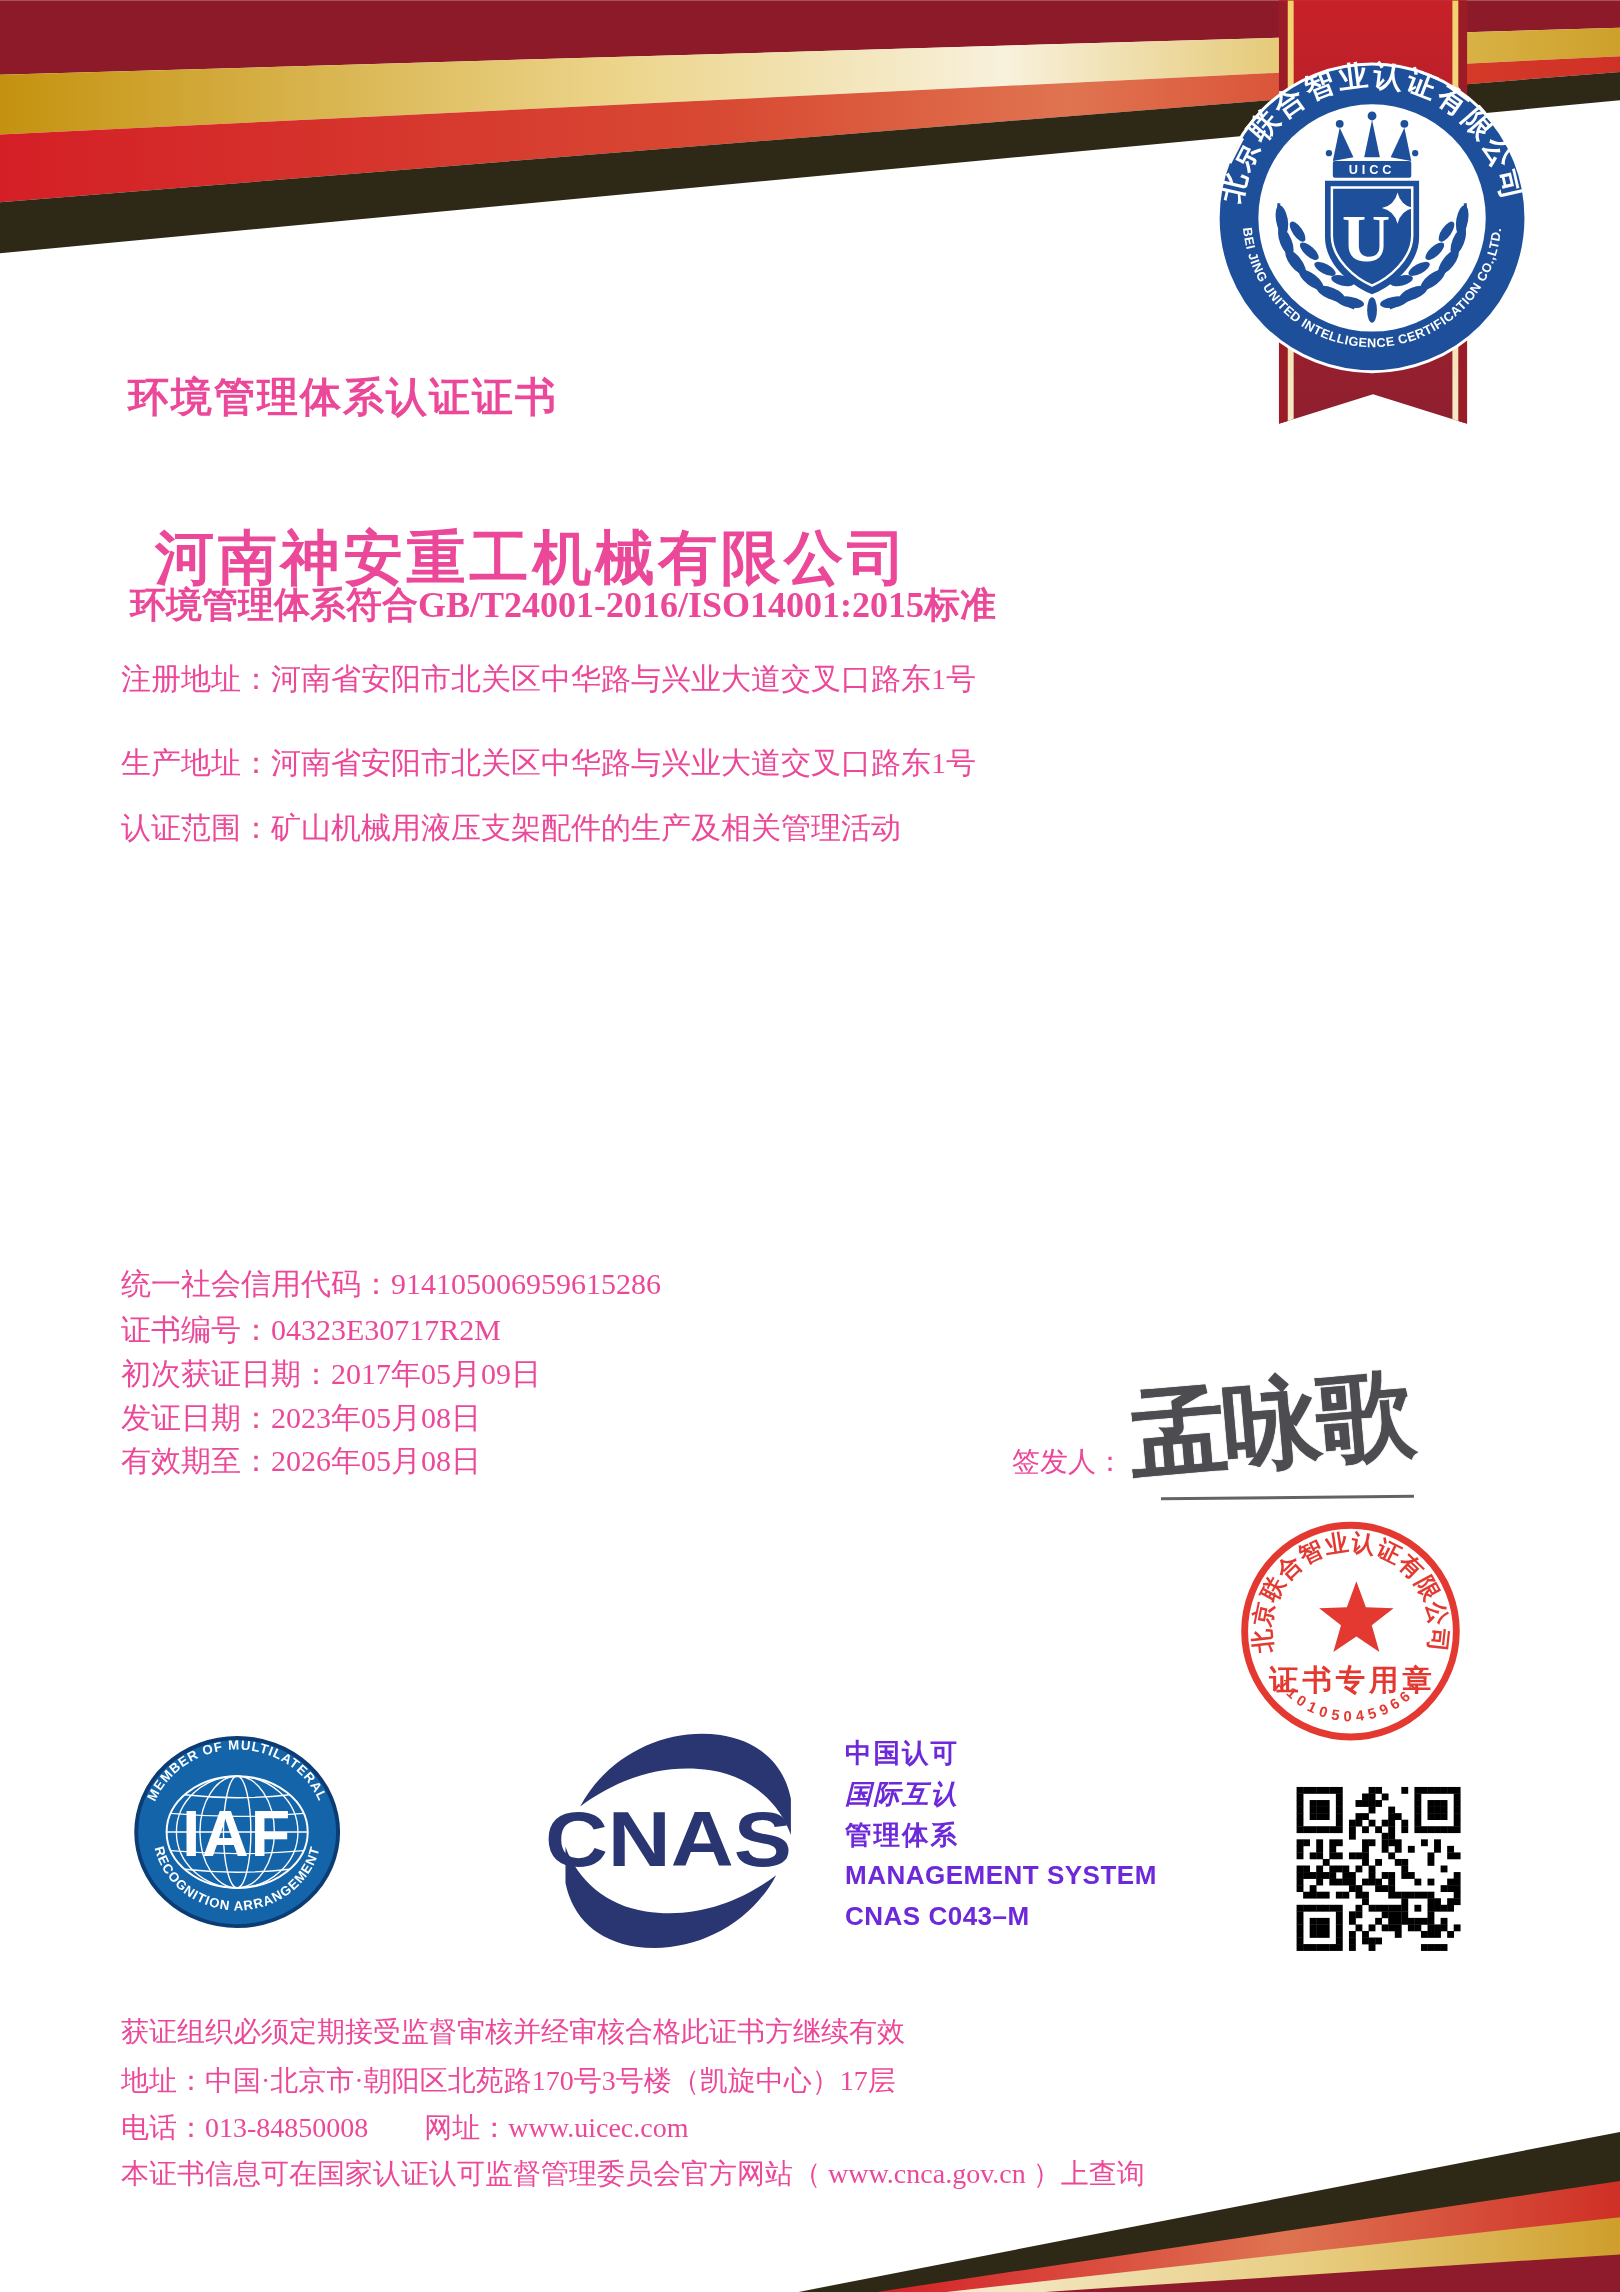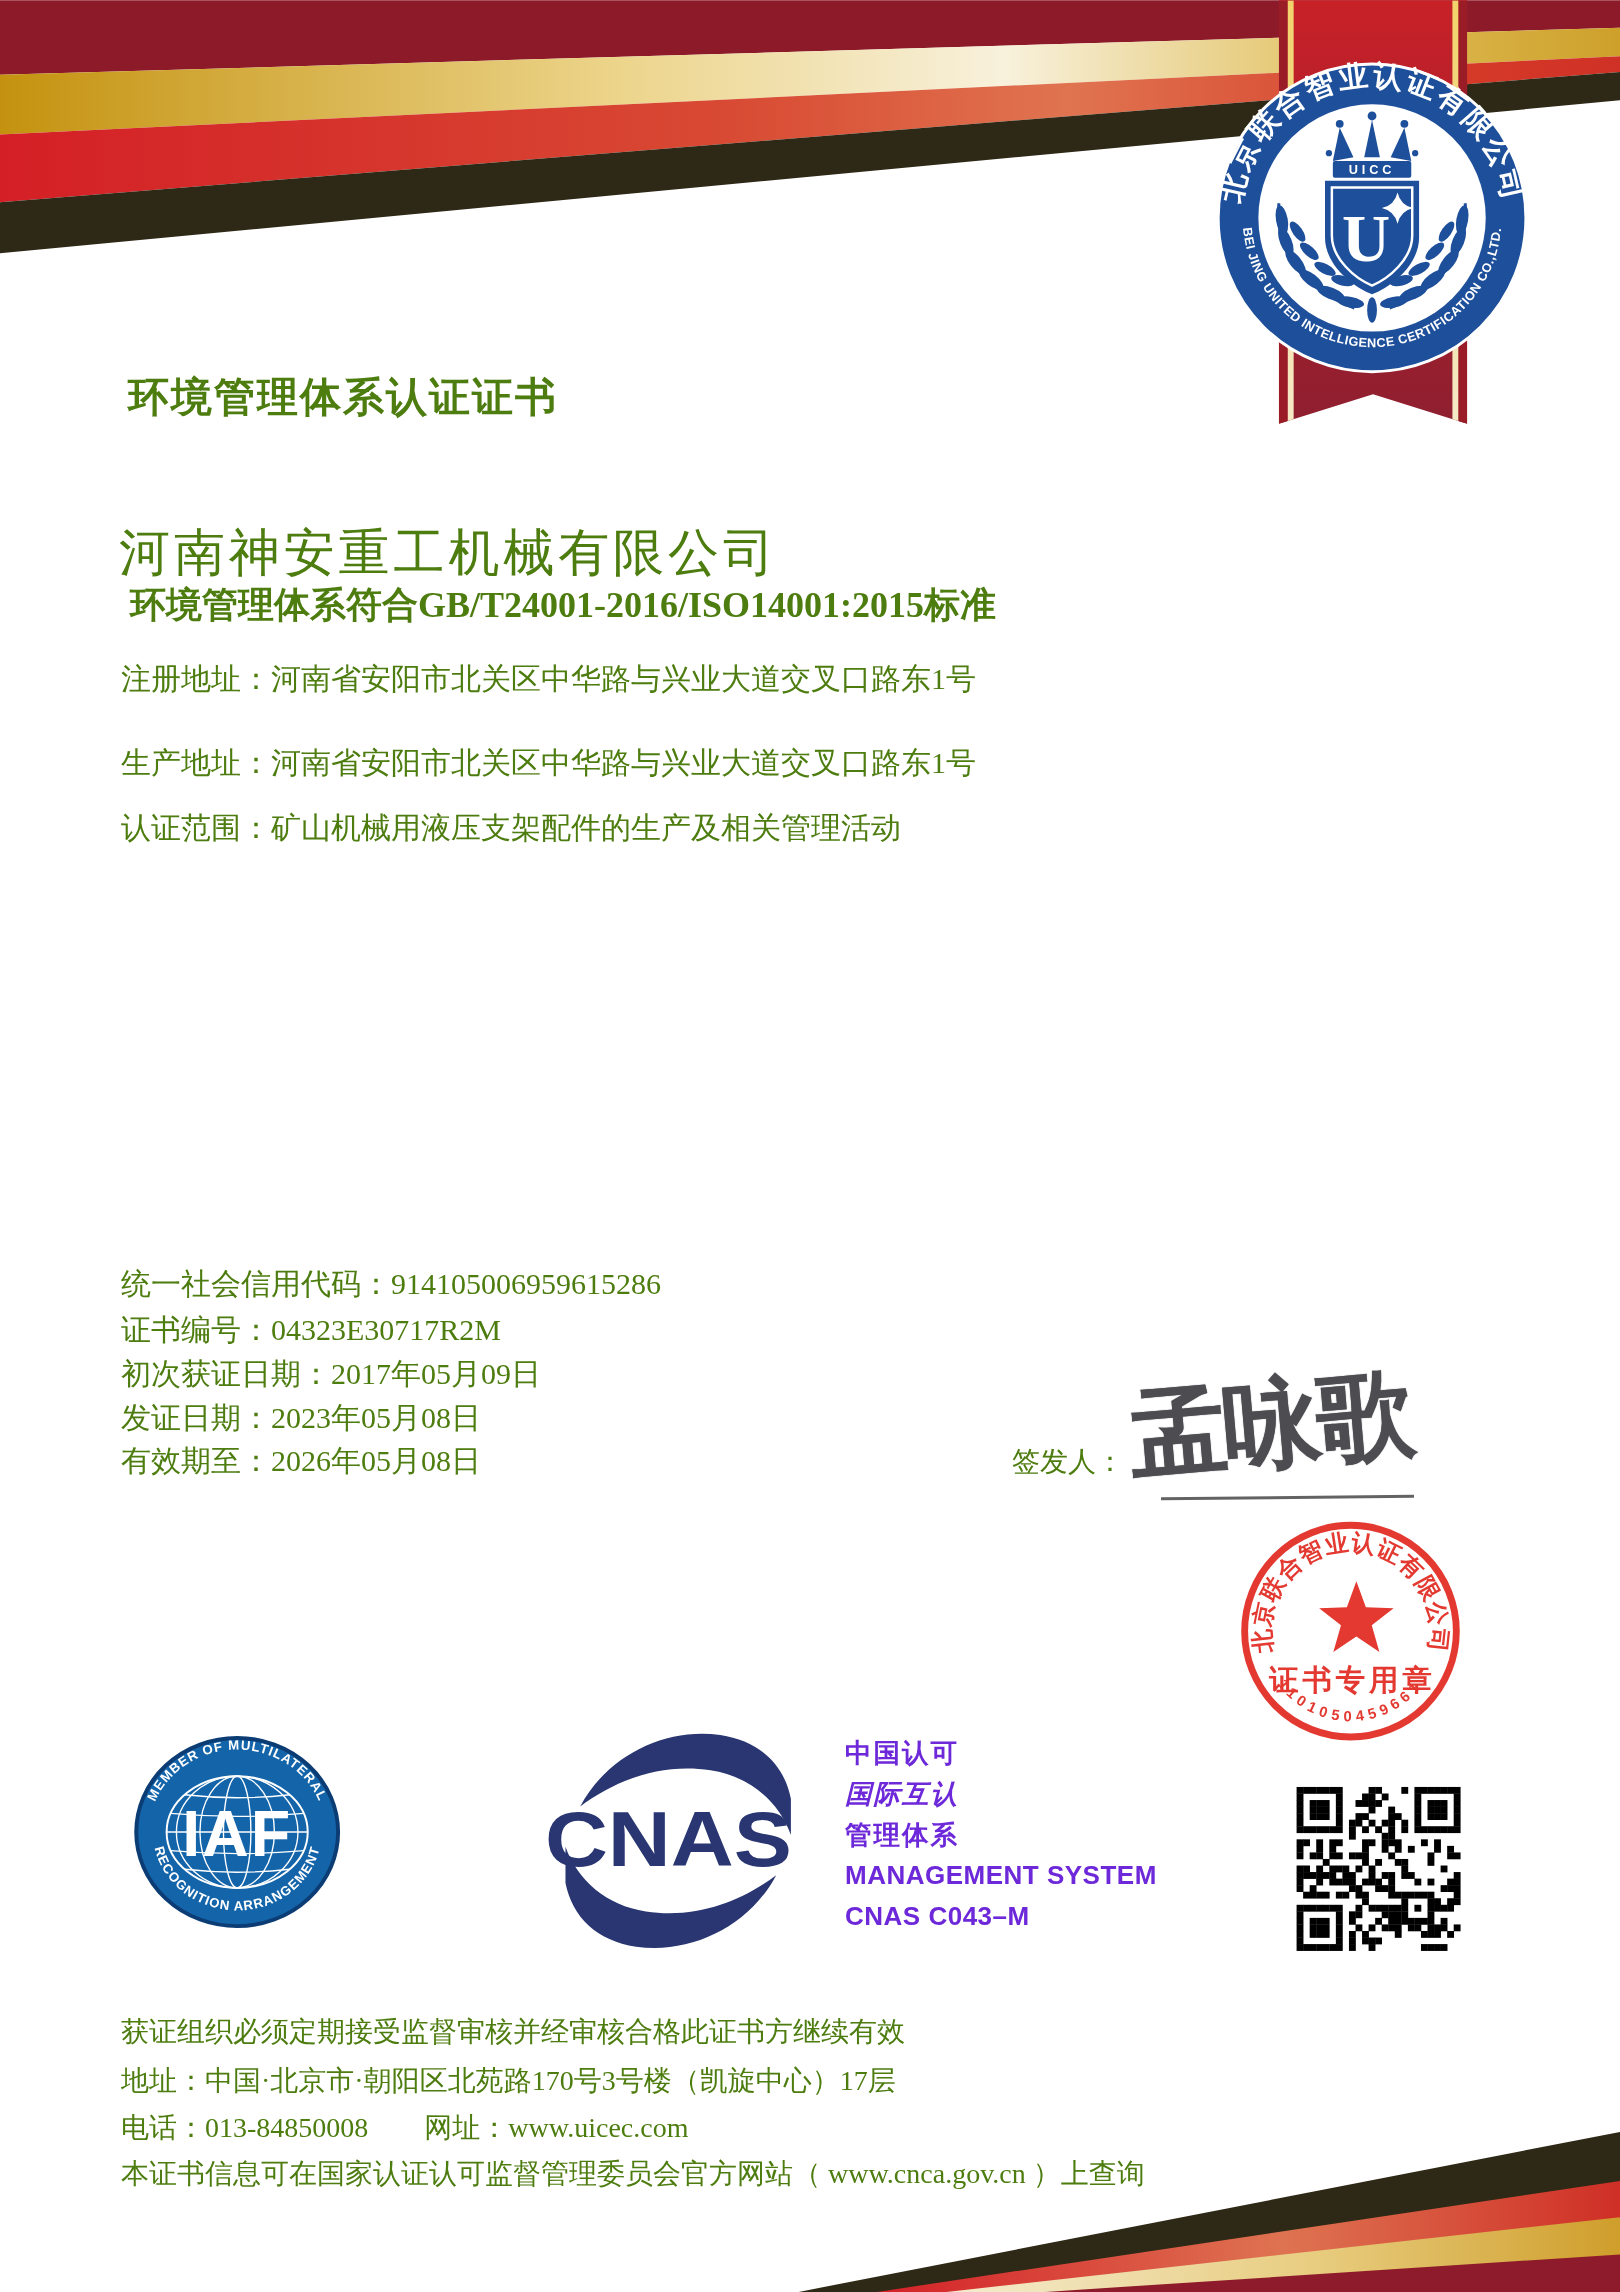--- a/index.html
+++ b/index.html
@@ -1,21 +1,21 @@
 <!DOCTYPE html>
 <html><head>
 <meta charset="utf-8">
 <style>
   html,body{margin:0;padding:0;background:#888;}
   .page{position:relative;width:1620px;height:2293px;background:#ffffff;overflow:hidden;
         font-family:"Liberation Serif","DejaVu Serif",serif;}
-  .abs{position:absolute;white-space:nowrap;color:#4d7c0f;}
+  .abs{position:absolute;white-space:nowrap;color:#ec4899;}
   .deco{position:absolute;left:0;top:0;}
   .title{font-size:41px;font-weight:bold;letter-spacing:2px;}
-  .company{font-size:51px;font-weight:normal;letter-spacing:3.9px;}
+  .company{font-size:59px;font-weight:bold;letter-spacing:3.9px;margin-left:36px;}
   .standard{font-size:36px;font-weight:bold;margin-left:10px;}
   .bodyline{font-size:30px;}
   .footline{font-size:28px;}
   .accred{font-family:"Liberation Sans","DejaVu Sans",sans-serif;font-weight:bold;color:#6d28d9;}
   .accred.cn{font-size:26.5px;letter-spacing:2px;}
   .accred.en{font-size:26px;letter-spacing:0.5px;}
   .signer{font-size:28px;}
   .signature{font-size:98px;font-weight:bold;color:#34343a;transform:rotate(-5deg);
              letter-spacing:-3.9px;opacity:.88;text-shadow:0 0 1px #34343a;}
   .sig-line{position:absolute;background:#3c3c3c;height:2.9px;transform:rotate(-0.6deg);opacity:.8;}

